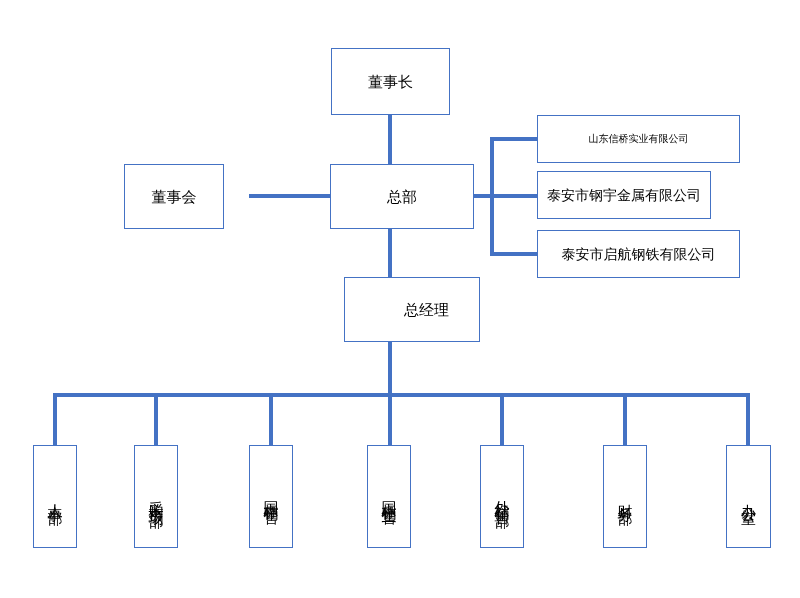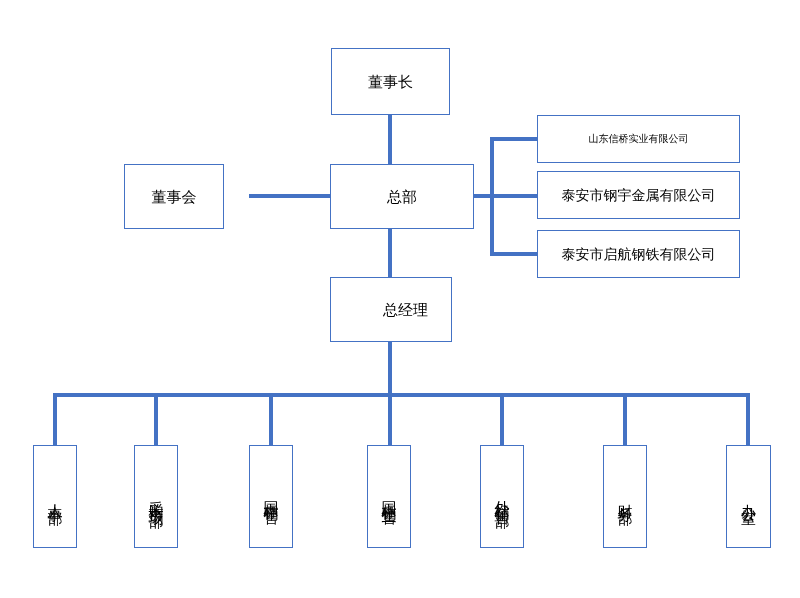--- a/index.html
+++ b/index.html
@@ -71,29 +71,29 @@
   </div>
 
   <div class="node" style="left:330px; top:164px; width:144px; height:65px;">
     <span class="label">总部</span>
   </div>
 
   <div class="node" style="left:537px; top:115px; width:203px; height:48px; font-size:10px;">
     <span class="label">山东信桥实业有限公司</span>
   </div>
 
-  <div class="node" style="left:537px; top:171px; width:203px; height:48px; font-size:14px;">
+  <div class="node" style="left:537px; top:171px; width:174px; height:48px; font-size:14px;">
     <span class="label">泰安市钢宇金属有限公司</span>
   </div>
 
   <div class="node" style="left:537px; top:230px; width:203px; height:48px; font-size:14px;">
     <span class="label">泰安市启航钢铁有限公司</span>
   </div>
 
-  <div class="node" style="left:330px; top:277px; width:122px; height:65px;padding-left:29px;">
+  <div class="node" style="left:344px; top:277px; width:136px; height:65px;padding-left:29px;">
     <span class="label">总经理</span>
   </div>
 
   <div class="node vert" style="left:33px;  top:445px; width:44px; height:103px;">
     <span class="label">人事部</span>
   </div>
 
   <div class="node vert" style="left:134px; top:445px; width:44px; height:103px;">
     <span class="label">采购市场部</span>
   </div>

